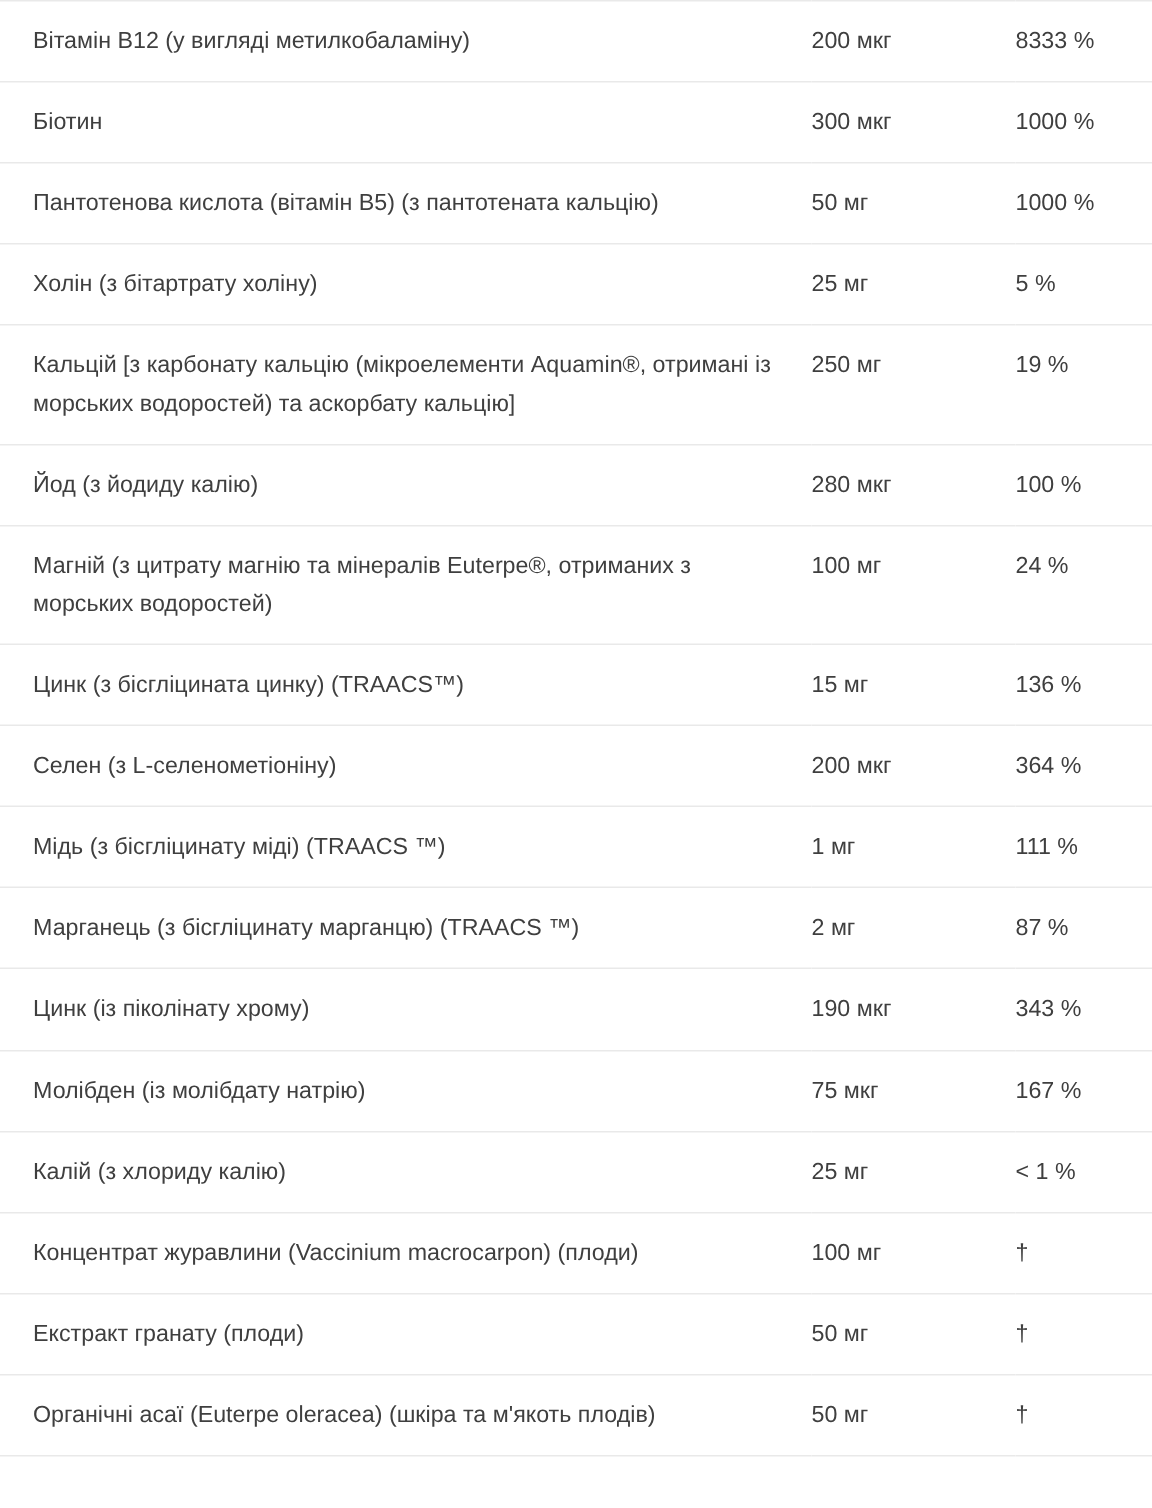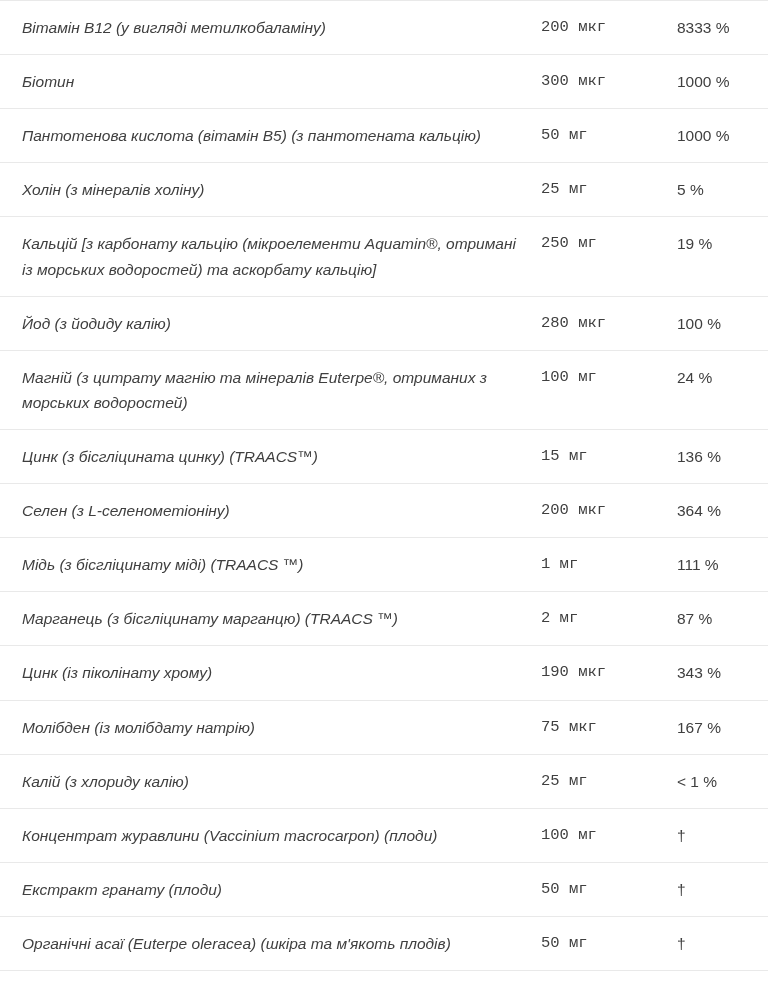--- a/index.html
+++ b/index.html
@@ -30,26 +30,24 @@
     font-size: 15.5px;
     line-height: 1.62;
     vertical-align: top;
     color: #3f3f3f;
     font-weight: 400;
   }
   td.col-name {
     width: 505px;
     padding-left: 22px;
     padding-right: 14px;
-    font-style: italic;
   }
   td.col-amount {
     width: 130px;
     white-space: nowrap;
-    font-family: Liberation Mono, monospace;
   }
   td.col-dv {
     width: 111px;
     white-space: nowrap;
   }
 </style>
 </head>
 <body>
 
 <table class="nutrition-table">
@@ -63,21 +61,21 @@
       <td class="col-name">Біотин</td>
       <td class="col-amount">300 мкг</td>
       <td class="col-dv">1000 %</td>
     </tr>
     <tr>
       <td class="col-name">Пантотенова кислота (вітамін B5) (з пантотената кальцію)</td>
       <td class="col-amount">50 мг</td>
       <td class="col-dv">1000 %</td>
     </tr>
     <tr>
-      <td class="col-name">Холін (з мінералів холіну)</td>
+      <td class="col-name">Холін (з бітартрату холіну)</td>
       <td class="col-amount">25 мг</td>
       <td class="col-dv">5 %</td>
     </tr>
     <tr>
       <td class="col-name">Кальцій [з карбонату кальцію (мікроелементи Aquamin®, отримані із морських водоростей) та аскорбату кальцію]</td>
       <td class="col-amount">250 мг</td>
       <td class="col-dv">19 %</td>
     </tr>
     <tr>
       <td class="col-name">Йод (з йодиду калію)</td>

